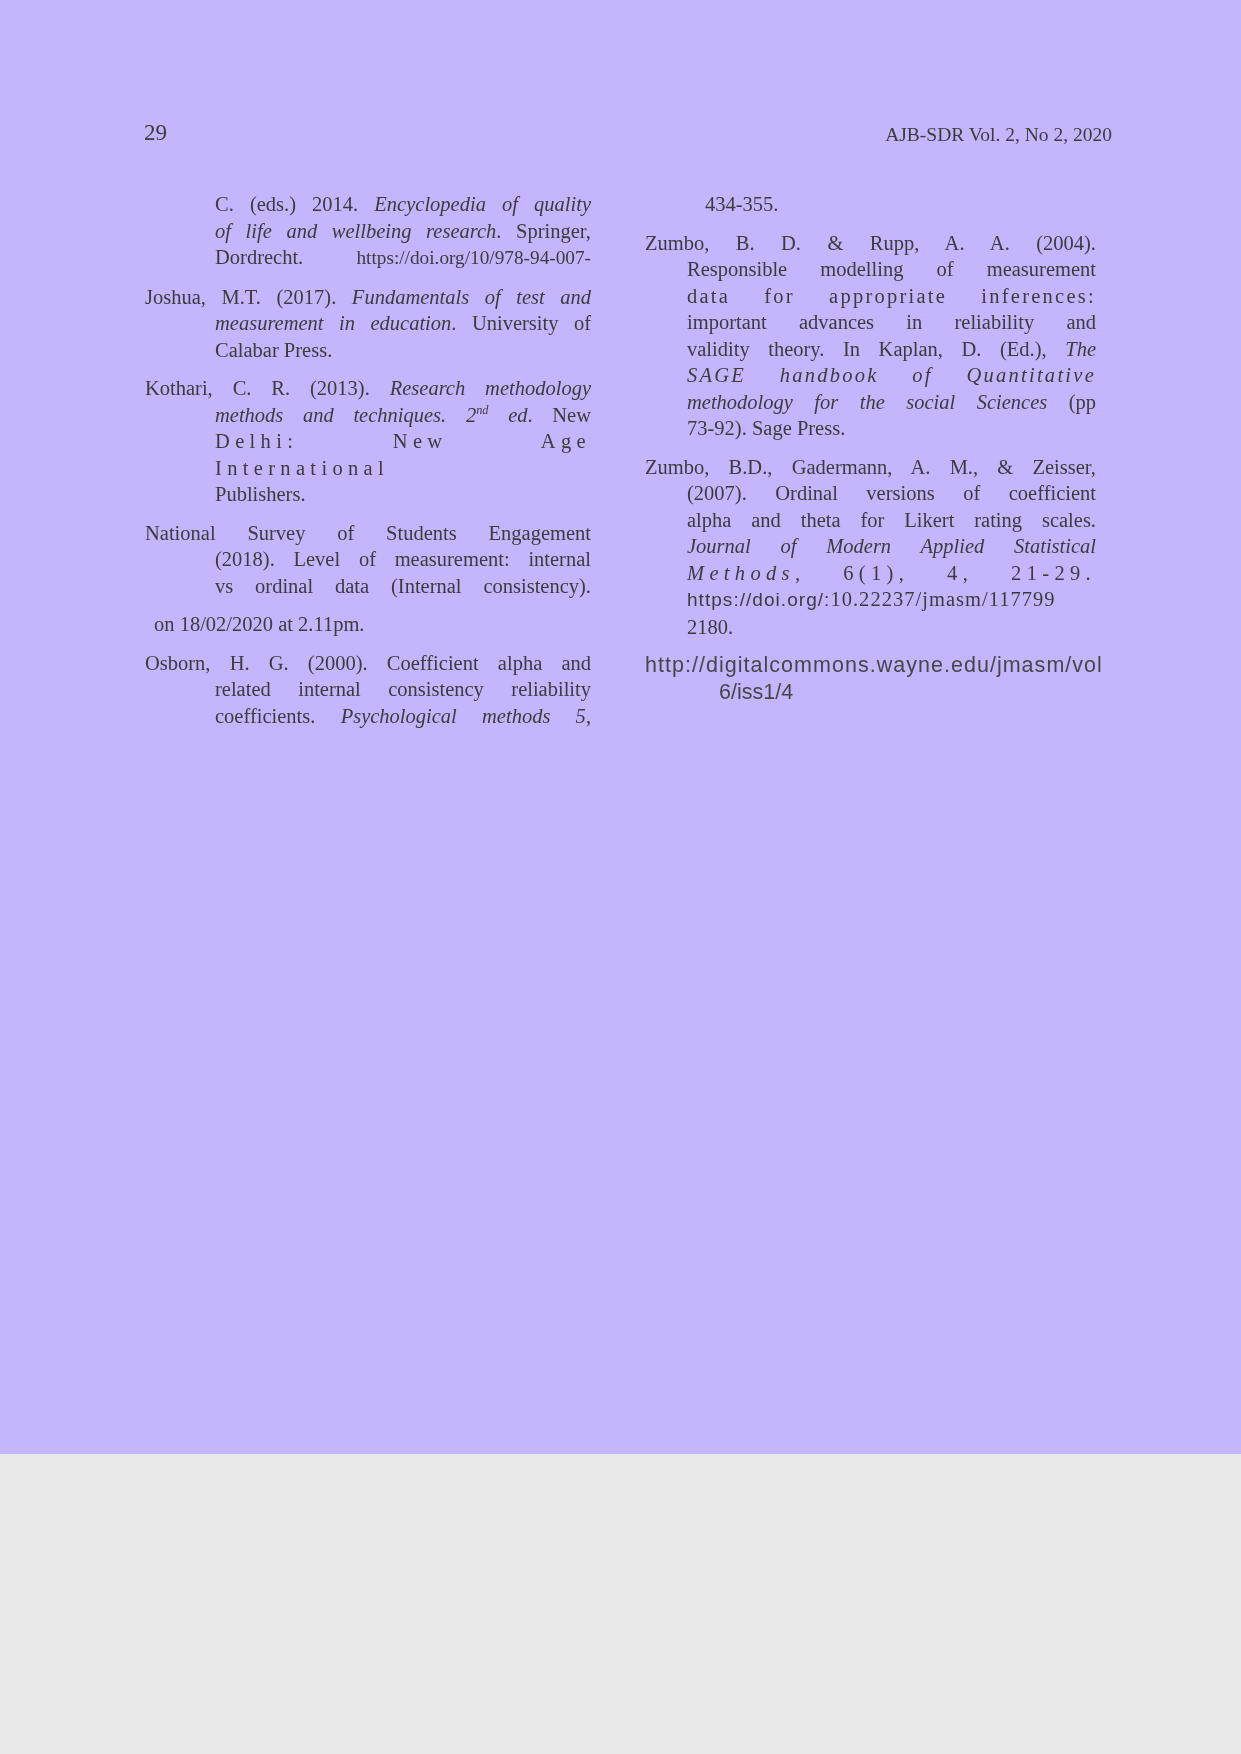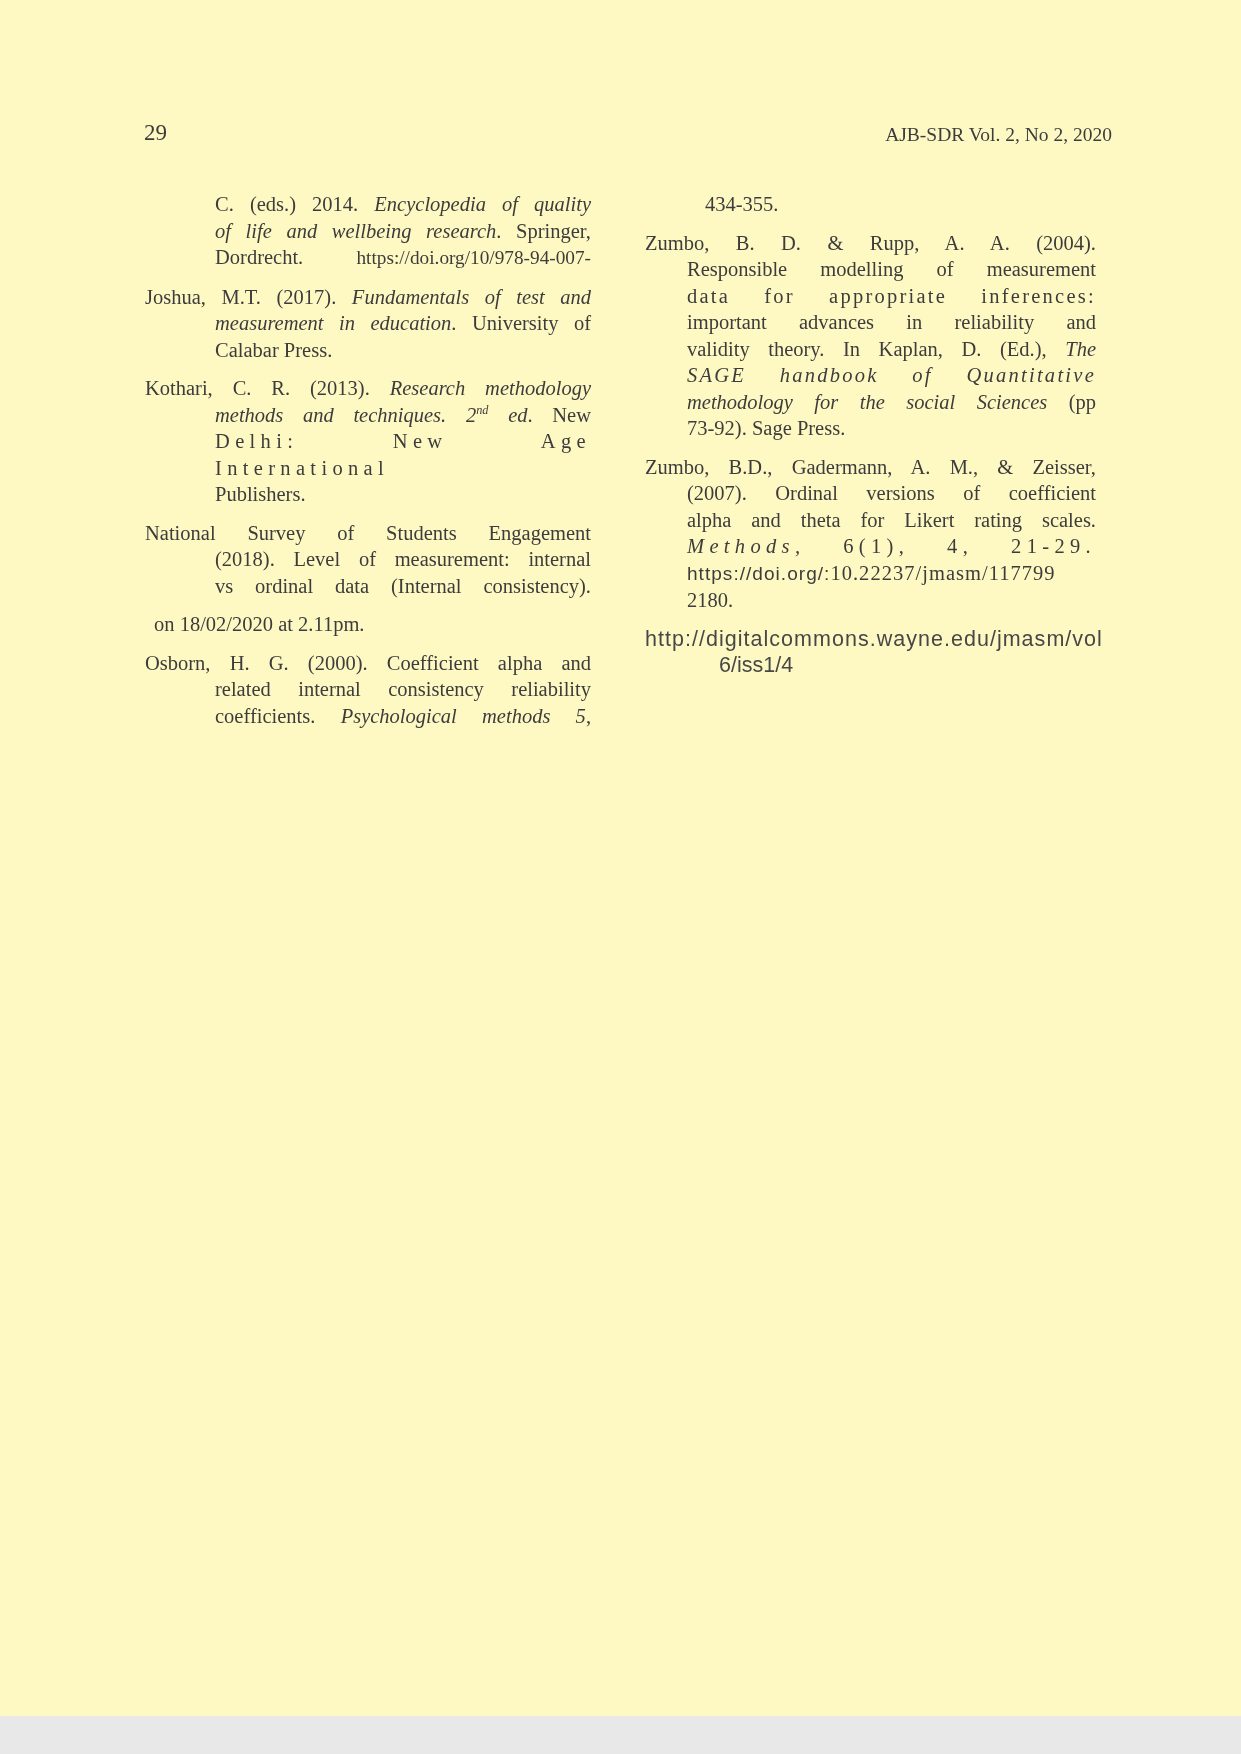--- a/index.html
+++ b/index.html
@@ -1,20 +1,20 @@
 <!DOCTYPE html>
 <html><head>
 <meta charset="utf-8">
 <style>
   html,body{margin:0;padding:0;background:#e8e8e8;}
   .page{
     position:relative;
-    width:1241px;height:1716px;
+    width:1241px;height:1454px;
     margin:0 auto;
-    background:#fef9c3;
+    background:#c4b5fd;
     font-family:"Liberation Serif", serif;
     color:#3d3c3c;
     overflow:hidden;
   }
   .page-number{
     position:absolute;left:144px;top:120px;
     font-size:23px;line-height:26px;
   }
   .journal-header{
     position:absolute;left:654px;top:123px;width:458px;
@@ -93,20 +93,21 @@
         <div class="line ind-hang just"><span class="seg-n">important advances in reliability and</span></div>
         <div class="line ind-hang just"><span class="seg-n">validity theory. In Kaplan, D. (Ed.), </span><span class="seg-i">The</span></div>
         <div class="line ind-hang just spread-1"><span class="seg-i">SAGE handbook of Quantitative</span></div>
         <div class="line ind-hang just"><span class="seg-i">methodology for the social Sciences</span><span class="seg-n"> (pp</span></div>
         <div class="line ind-hang"><span class="seg-n">73-92). Sage Press.</span></div>
       </div>
       <div class="ref-entry">
         <div class="line ind-flush just"><span class="seg-n">Zumbo, B.D., Gadermann, A. M., &amp; Zeisser,</span></div>
         <div class="line ind-hang just"><span class="seg-n">(2007). Ordinal versions of coefficient</span></div>
         <div class="line ind-hang just"><span class="seg-n">alpha and theta for Likert rating scales.</span></div>
+        <div class="line ind-hang just"><span class="seg-i">Journal of Modern Applied Statistical</span></div>
         <div class="line ind-hang just spread-2"><span class="seg-i">Methods,</span><span class="seg-n"> 6(1), 4, 21-29.</span></div>
         <div class="line ind-hang spread-3"><span class="seg-sans">https://doi.org/:</span><span class="seg-n">10.22237/jmasm/117799</span></div>
         <div class="line ind-hang"><span class="seg-n">2180.</span></div>
       </div>
       <div class="ref-entry">
         <div class="line ind-flush spread-3"><span class="seg-sans2">http://digitalcommons.wayne.edu/jmasm/vol</span></div>
         <div class="line ind-deep"><span class="seg-sans2">6/iss1/4</span></div>
       </div>
     </div>
 </div>

